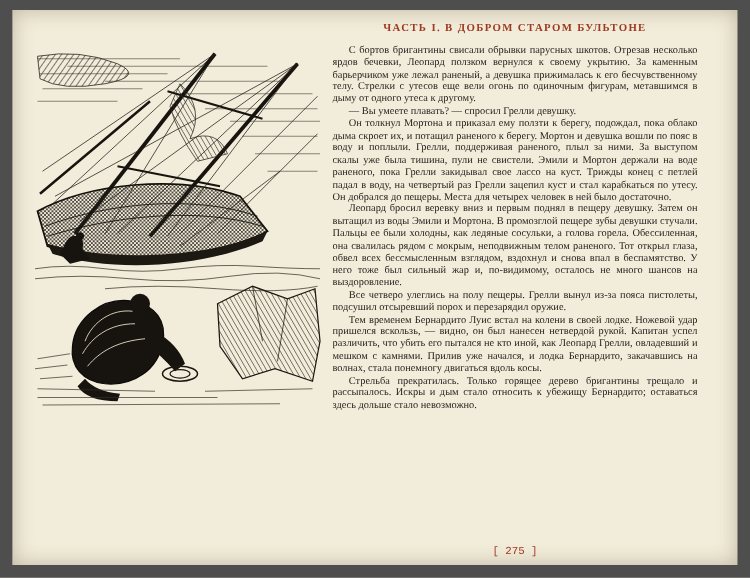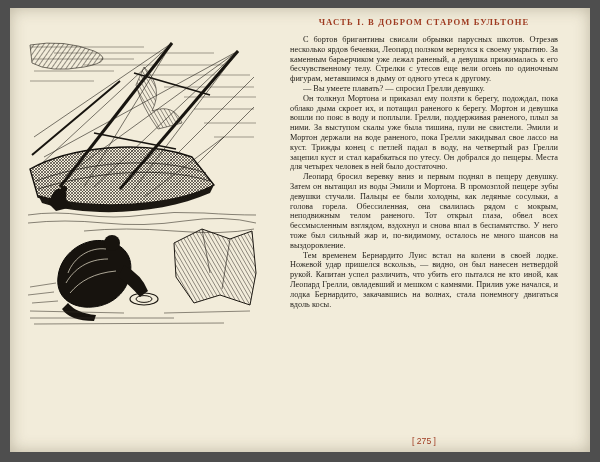--- a/index.html
+++ b/index.html
@@ -13,21 +13,20 @@
     left: 10px; top: 8px; right: 10px; bottom: 10px;
     background: #f2ecda;
     box-shadow: inset 0 0 16px rgba(70, 58, 34, 0.30);
   }
   .page-inner {
     position: absolute;
     top: 6px; left: 14px; right: 32px; bottom: 6px;
     display: grid;
     grid-template-columns: 242px 1fr;
     grid-template-rows: auto 1fr auto;
-    column-gap: 24px;
   }
   .running-head {
     grid-column: 2; grid-row: 1;
     text-align: center;
     font-family: "Liberation Serif", "DejaVu Serif", serif;
     font-weight: bold;
     font-size: 8.6px;
     letter-spacing: 1.1px;
     color: #9e3a20;
     padding: 3px 0 8px 0;
@@ -44,21 +43,21 @@
     font-size: 8.3px;
     line-height: 9.8px;
     color: #27241f;
     text-align: justify;
     overflow: hidden;
   }
   .bodytext p { margin: 0; text-indent: 13px; }
   .folio {
     grid-column: 2; grid-row: 3;
     text-align: center;
-    font-family: Liberation Sans, sans-serif;
+    font-family: Liberation Mono, monospace;
     font-size: 8.6px;
     color: #9e3a20;
     padding-top: 5px;
     white-space: nowrap;
   }
 </style>
 </head>
 <body>
 
 <div class="page">
@@ -170,19 +169,21 @@
           <line x1="140" y1="276" x2="226" y2="274"></line>
         </g>
       </svg>
     </div>
 
     <div class="bodytext">
       <p>С бортов бригантины свисали обрывки парусных шкотов. Отрезав несколько ярдов бечевки, Леопард ползком вернулся к своему укрытию. За каменным барьерчиком уже лежал раненый, а девушка прижималась к его бесчувственному телу. Стрелки с утесов еще вели огонь по одиночным фигурам, метавшимся в дыму от одного утеса к другому.</p>
       <p>— Вы умеете плавать? — спросил Грелли девушку.</p>
       <p>Он толкнул Мортона и приказал ему ползти к берегу, подождал, пока облако дыма скроет их, и потащил раненого к берегу. Мортон и девушка вошли по пояс в воду и поплыли. Грелли, поддерживая раненого, плыл за ними. За выступом скалы уже была тишина, пули не свистели. Эмили и Мортон держали на воде раненого, пока Грелли закидывал свое лассо на куст. Трижды конец с петлей падал в воду, на четвертый раз Грелли зацепил куст и стал карабкаться по утесу. Он добрался до пещеры. Места для четырех человек в ней было достаточно.</p>
       <p>Леопард бросил веревку вниз и первым поднял в пещеру девушку. Затем он вытащил из воды Эмили и Мортона. В промозглой пещере зубы девушки стучали. Пальцы ее были холодны, как ледяные сосульки, а голова горела. Обессиленная, она свалилась рядом с мокрым, неподвижным телом раненого. Тот открыл глаза, обвел всех бессмысленным взглядом, вздохнул и снова впал в беспамятство. У него тоже был сильный жар и, по-видимому, осталось не много шансов на выздоровление.</p>
+      <p>Все четверо улеглись на полу пещеры. Грелли вынул из-за пояса пистолеты, подсушил отсыревший порох и перезарядил оружие.</p>
       <p>Тем временем Бернардито Луис встал на колени в своей лодке. Ножевой удар пришелся вскользь, — видно, он был нанесен нетвердой рукой. Капитан успел различить, что убить его пытался не кто иной, как Леопард Грелли, овладевший и мешком с камнями. Прилив уже начался, и лодка Бернардито, закачавшись на волнах, стала понемногу двигаться вдоль косы.</p>
+      <p>Стрельба прекратилась. Только горящее дерево бригантины трещало и рассыпалось. Искры и дым стало относить к убежищу Бернардито; оставаться здесь дольше стало невозможно.</p>
     </div>
 
     <div class="folio">[ 275 ]</div>
 
   </div>
 </div>
 
 </body></html>

